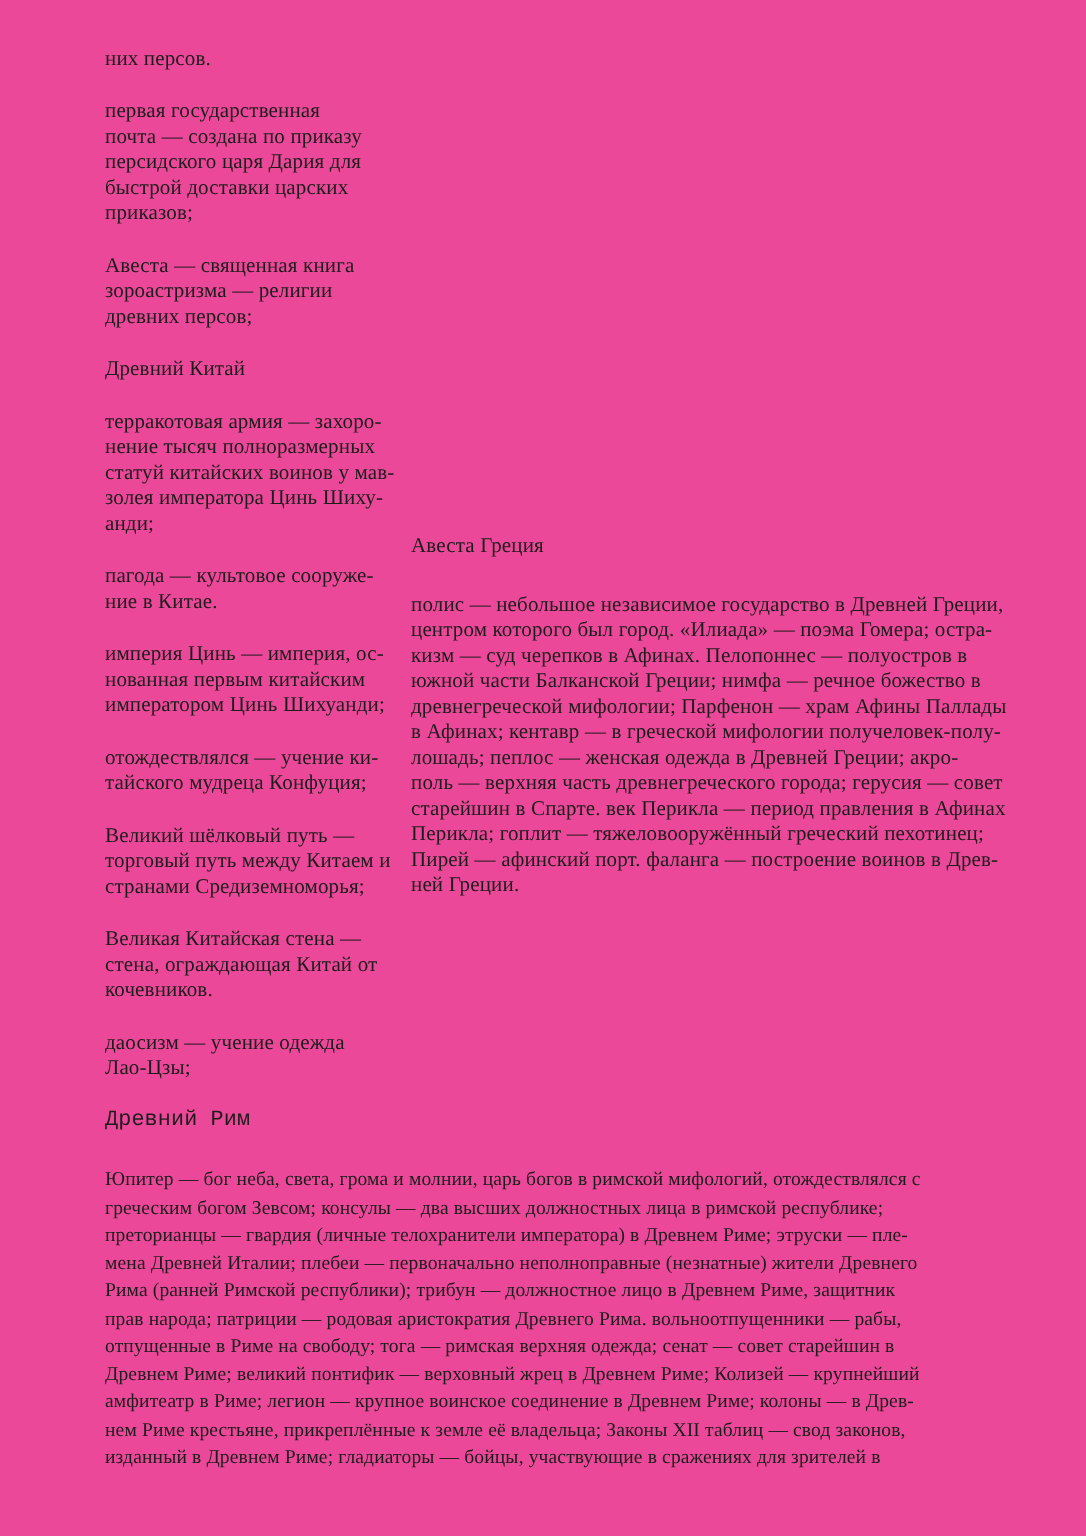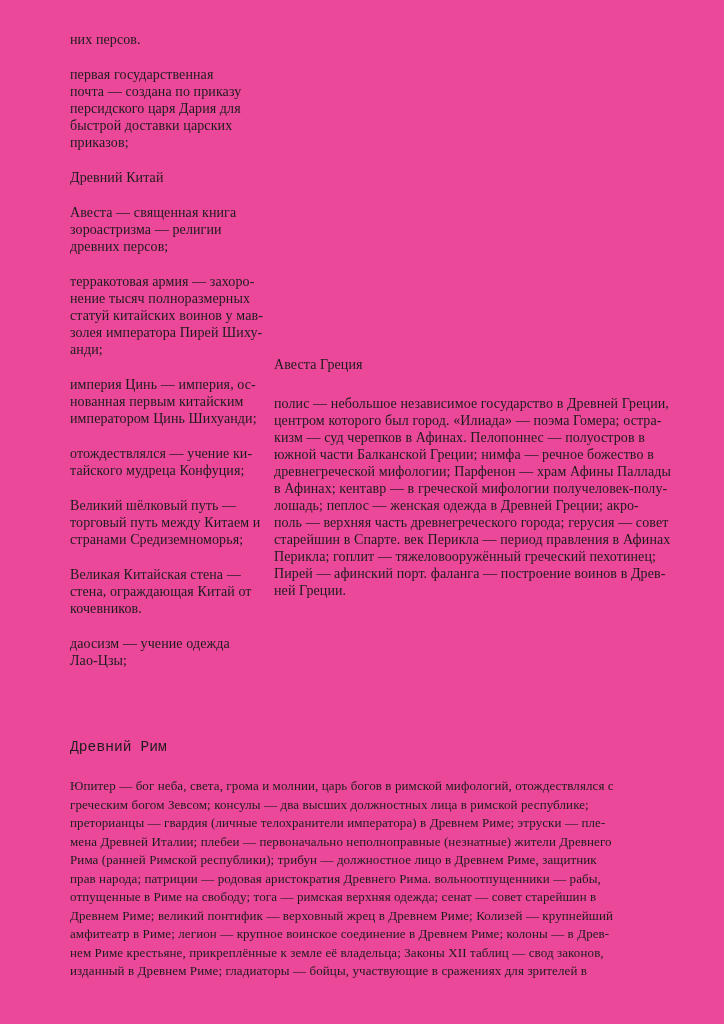--- a/index.html
+++ b/index.html
@@ -75,29 +75,31 @@
 
 <div class="page">
 
   <div class="col-left">
     <div class="para">них персов.</div>
     <div class="para">первая государственная
 почта — создана по приказу
 персидского царя Дария для
 быстрой доставки царских
 приказов;</div>
-    <div class="para">Древний Китай</div>
     <div class="para">Авеста — священная книга
 зороастризма — религии
 древних персов;</div>
+    <div class="para">Древний Китай</div>
     <div class="para">терракотовая армия — захоро-
 нение тысяч полноразмерных
 статуй китайских воинов у мав-
-золея императора Пирей Шиху-
+золея императора Цинь Шиху-
 анди;</div>
+    <div class="para">пагода — культовое сооруже-
+ние в Китае.</div>
     <div class="para">империя Цинь — империя, ос-
 нованная первым китайским
 императором Цинь Шихуанди;</div>
     <div class="para">отождествлялся — учение ки-
 тайского мудреца Конфуция;</div>
     <div class="para">Великий шёлковый путь —
 торговый путь между Китаем и
 странами Средиземноморья;</div>
     <div class="para">Великая Китайская стена —
 стена, ограждающая Китай от

